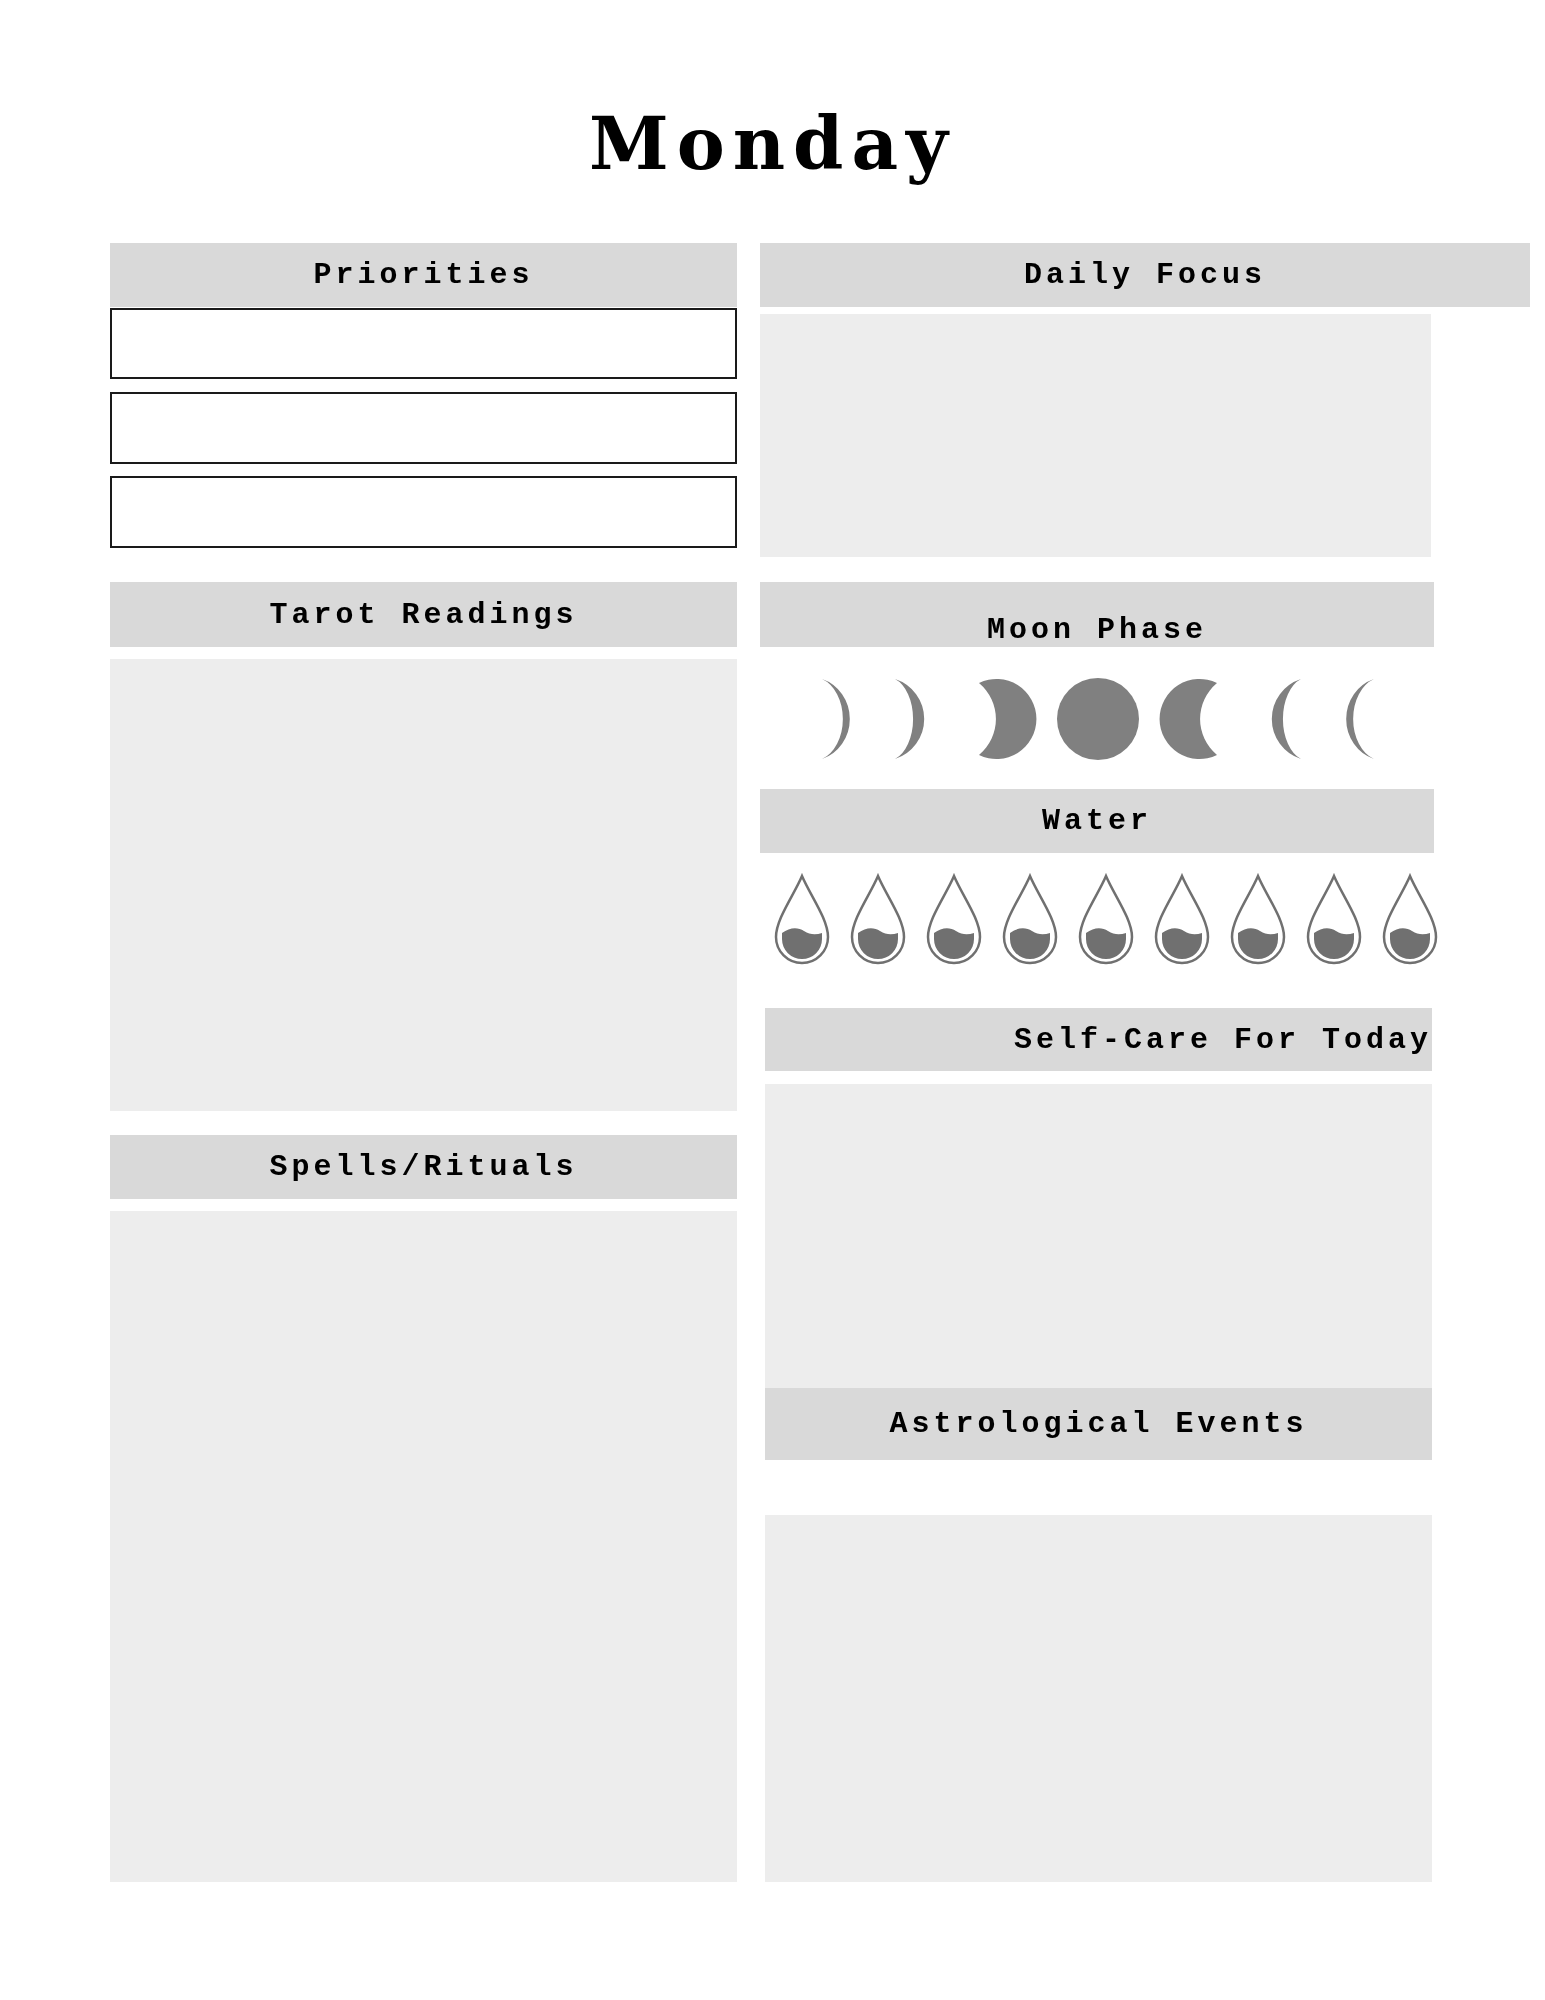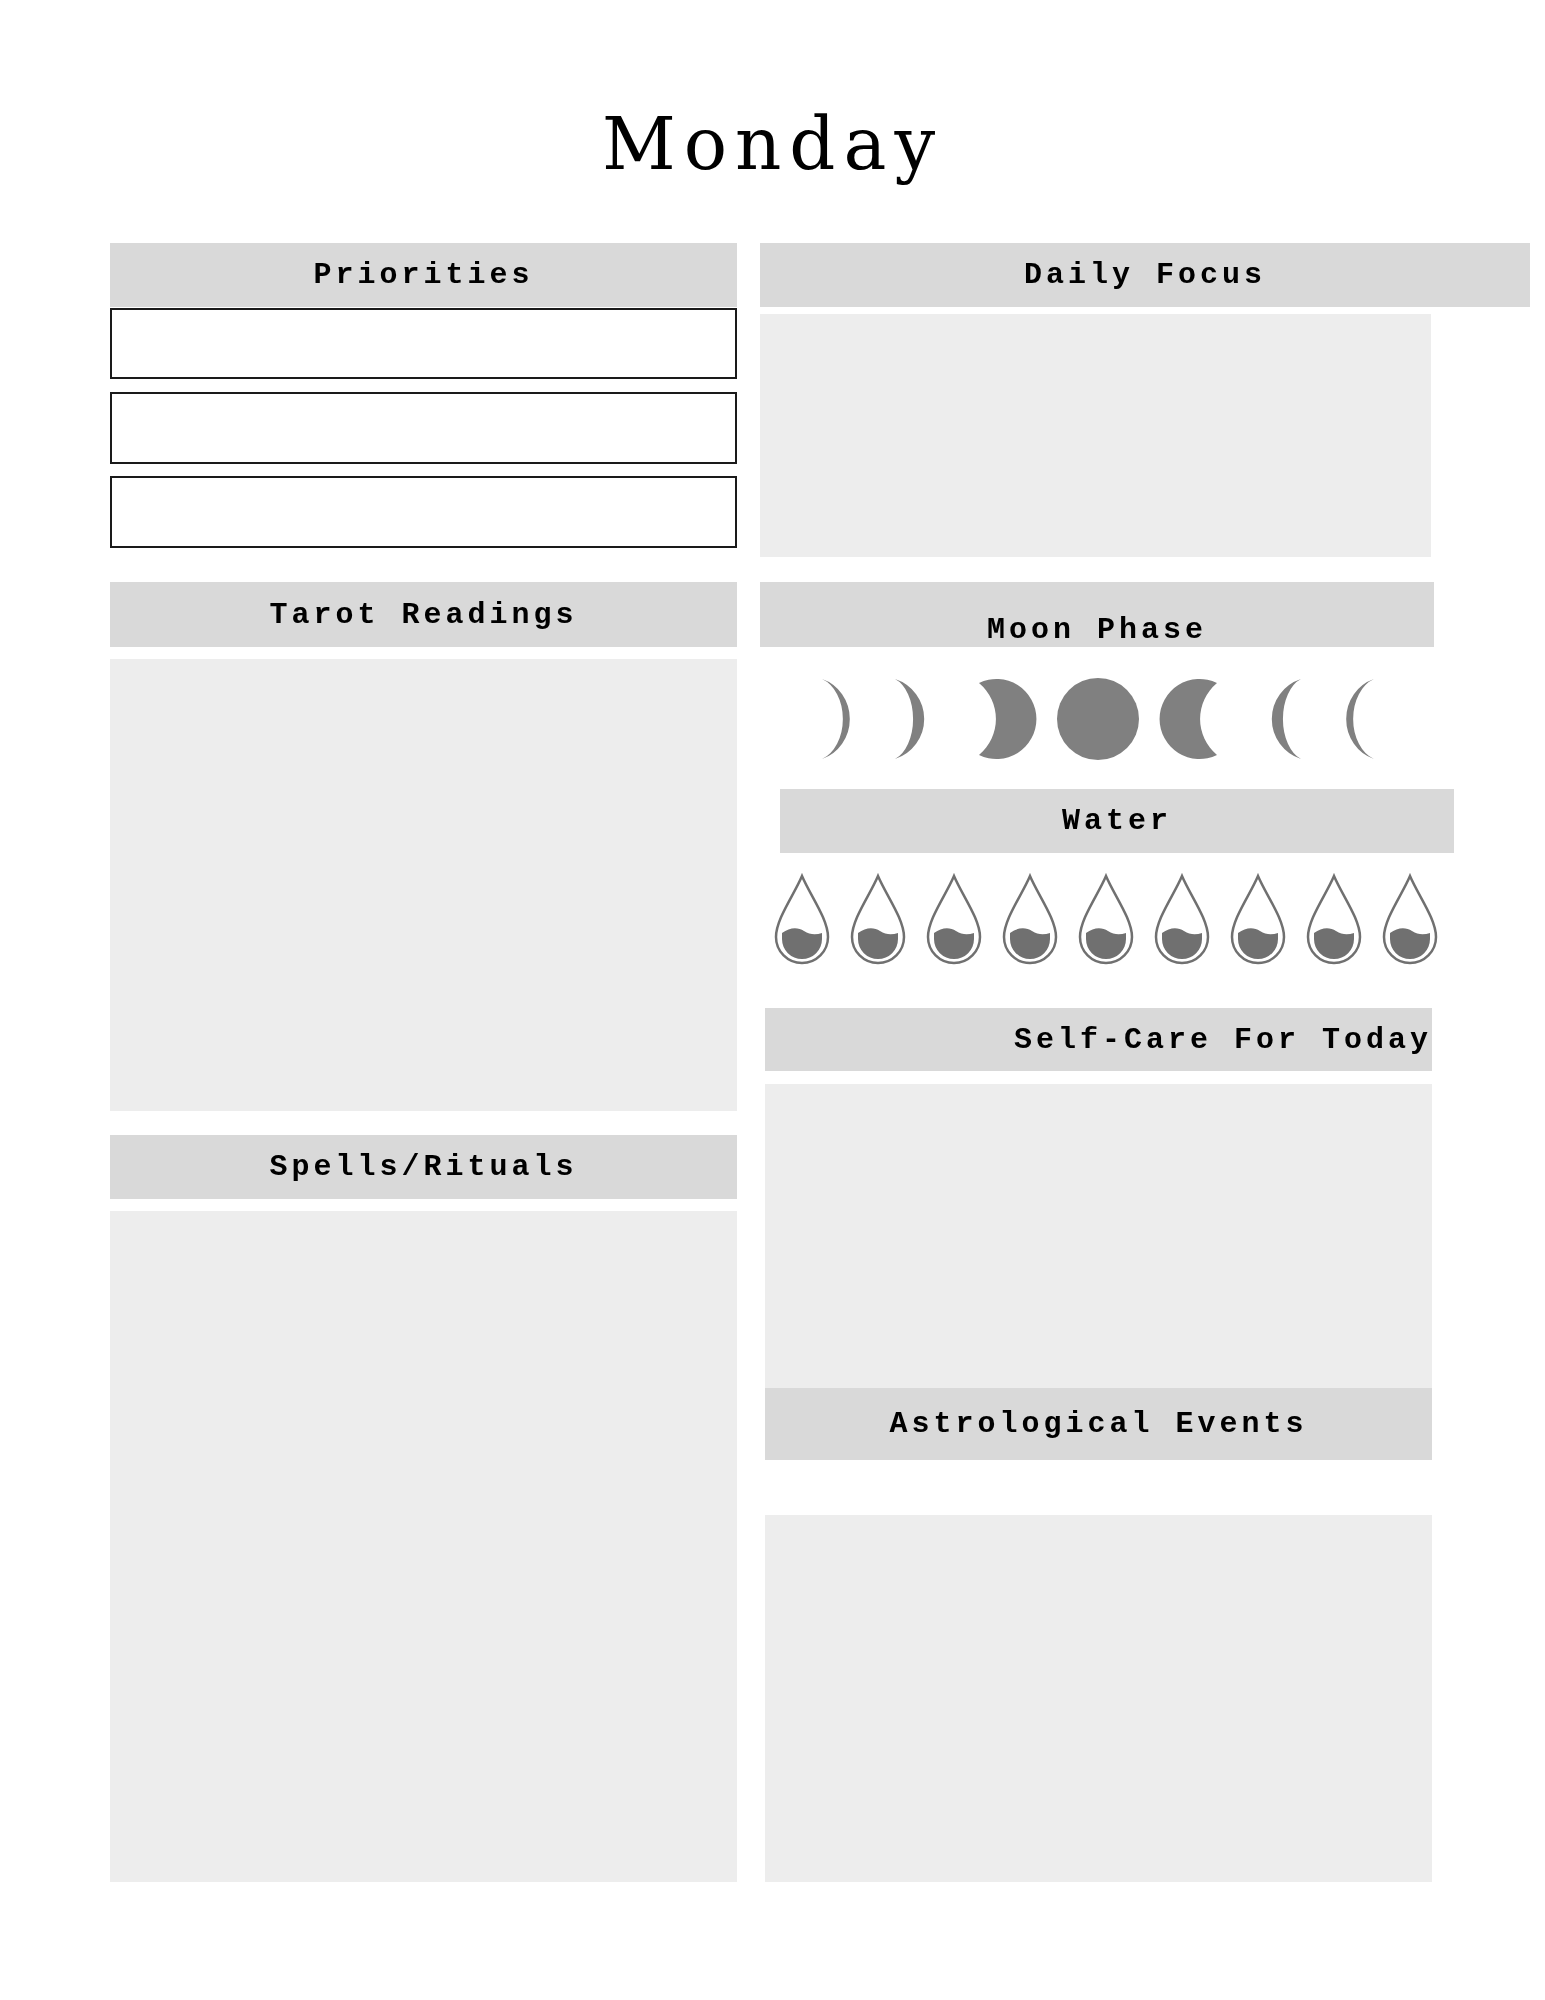--- a/index.html
+++ b/index.html
@@ -1,20 +1,20 @@
 <!DOCTYPE html>
 <html><head>
 <meta charset="utf-8">
 <style>
   html, body { margin:0; padding:0; background:#ffffff; }
   body { width:1545px; height:2000px; position:relative; overflow:hidden;
          font-family:"DejaVu Serif", "Liberation Serif", serif; color:#000; }
   .abs { position:absolute; box-sizing:border-box; }
   .title { left:0; width:1545px; top:108px; text-align:center;
-           font-size:72px; font-weight:normal; letter-spacing:8px; line-height:1; }
+           font-size:72px; font-weight:bold; letter-spacing:8px; line-height:1; }
   .hdr { background:#d9d9d9; display:flex; align-items:center; justify-content:center;
          font-size:30px; font-weight:bold; letter-spacing:4px;font-family:Liberation Mono, monospace; }
   .area { background:#ededed; }
   .prio { background:#ffffff; border:2px solid #1a1a1a; }
   .moons { display:flex; justify-content:space-between; align-items:center; }
   .drops { display:flex; justify-content:space-between; align-items:center; }
 </style>
 </head>
 <body>
 
@@ -57,21 +57,21 @@
     <path d="M60 6 A40 40 0 1 0 60 78 A50 48 0 0 1 60 6 Z" fill="#808080"></path>
   </svg>
   <svg width="62" height="84" viewBox="0 0 62 84">
     <path d="M58 2 A42 42 0 0 0 58 82 A26 42 0 0 1 58 2 Z" fill="#808080"></path>
   </svg>
   <svg width="56" height="84" viewBox="0 0 56 84">
     <path d="M52 2 A40 42 0 0 0 52 82 A30 42 0 0 1 52 2 Z" fill="#808080"></path>
   </svg>
 </div>
 
-<div class="abs hdr" style="left:760px;top:789px;width:674px;height:64px;margin-left:20px;">
+<div class="abs hdr" style="left:760px;top:789px;width:674px;height:64px;">
   <span>Water</span>
 </div>
 <div class="abs drops" style="left:772px;top:873px;width:668px;height:93px;">
   <svg width="60" height="93" viewBox="0 0 60 93">
       <path d="M30 3 C22 22 4 46 4 64 A26 26 0 0 0 56 64 C56 46 38 22 30 3 Z" fill="none" stroke="#707070" stroke-width="2.5"></path>
       <path d="M10 60 C18 54 26 54 32 58 C38 62 44 62 50 60 L50 66 A20 20 0 0 1 10 66 Z" fill="#707070"></path>
     </svg>
   <svg width="60" height="93" viewBox="0 0 60 93">
       <path d="M30 3 C22 22 4 46 4 64 A26 26 0 0 0 56 64 C56 46 38 22 30 3 Z" fill="none" stroke="#707070" stroke-width="2.5"></path>
       <path d="M10 60 C18 54 26 54 32 58 C38 62 44 62 50 60 L50 66 A20 20 0 0 1 10 66 Z" fill="#707070"></path>

